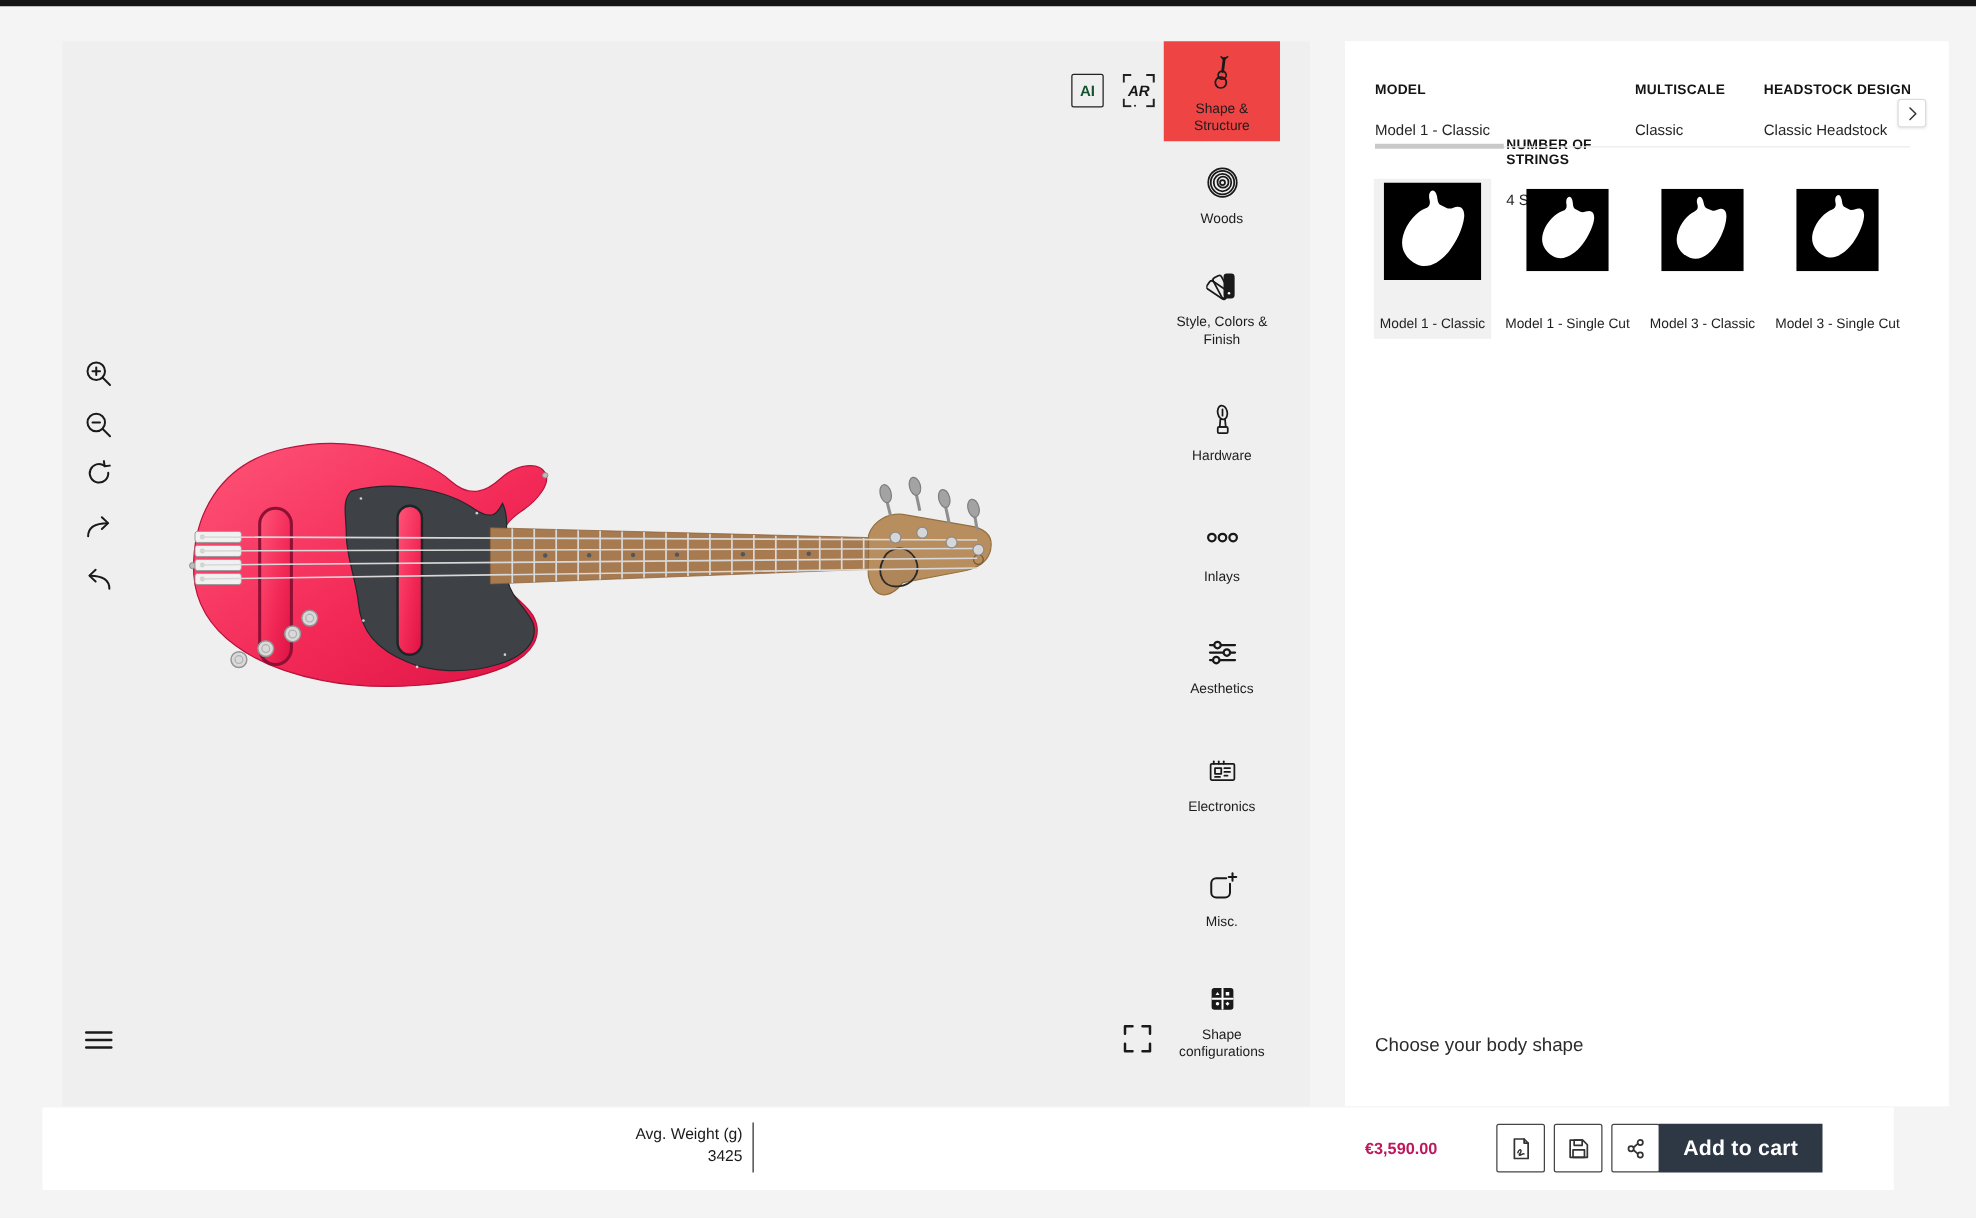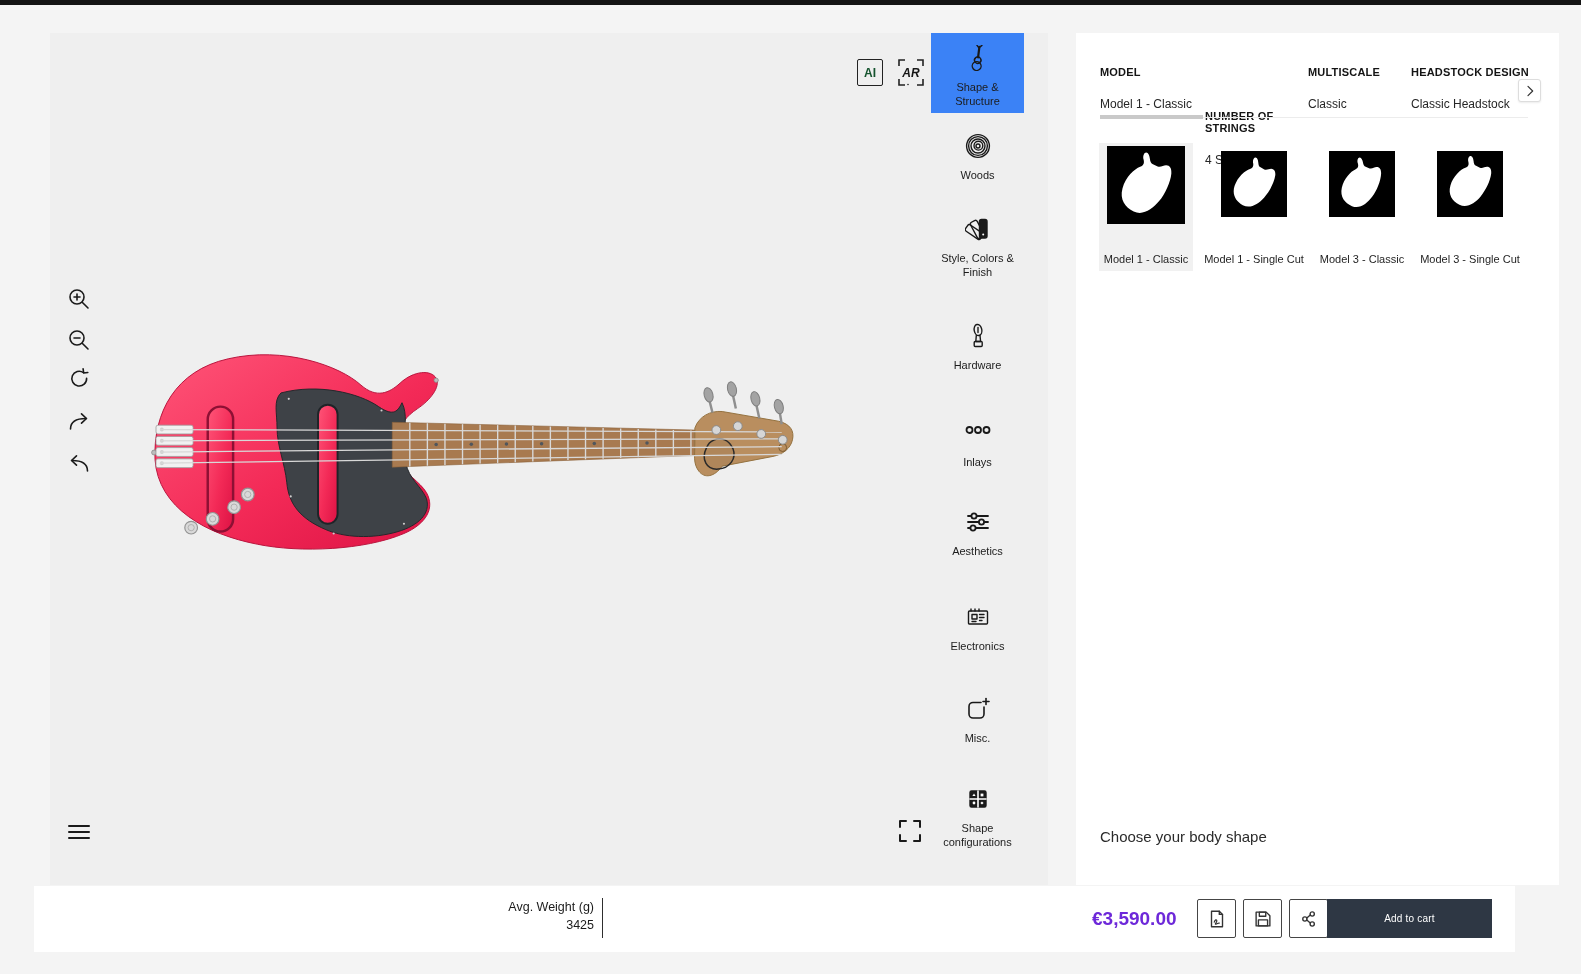--- a/index.html
+++ b/index.html
@@ -17,21 +17,21 @@
   .ar-btn .txt { position:absolute; left:0; top:0; width:100%; height:100%; display:flex; align-items:center; justify-content:center; font-size:12px; font-weight:bold; color:#161616; }
 
   .guitar { position:absolute; left:100px; top:317px; width:668px; height:205px; }
 
   
   .rail { position:absolute; left:931px; top:33px; width:93px; height:852px; }
   .rail-item { position:absolute; left:0; width:93px; text-align:center; cursor:pointer; }
   .rail-item .ric { width:26px; height:26px; margin:0 auto 9px auto; }
   .rail-item .ric svg { stroke:#191919; fill:none; stroke-width:1.4; stroke-linecap:round; stroke-linejoin:round; }
   .rail-item .rlb { font-size:11px; color:#1c1c1c; line-height:14px; padding:0 3px; }
-  .rail-item.sel { background:#3b82f6; height:80px; padding-top:12px; }
+  .rail-item.sel { background:#ef4444; height:80px; padding-top:12px; }
 
   
   .panel { position:absolute; left:1076px; top:33px; width:483px; height:852px; background:#ffffff; }
   .tabs { position:absolute; left:24px; top:33px; display:flex; }
   .tabcol { cursor:pointer; }
   .tabcol .t { font-size:11px; font-weight:bold; color:#141414; letter-spacing:.2px; }
   .tabcol .v { font-size:12px; color:#262626; margin-top:19px; }
   .tabcol.c1 { width:105px; } .tabcol.c2 { width:103px;margin-top:44px; } .tabcol.c3 { width:103px; } .tabcol.c4 { width:125px; }
   .tabline { position:absolute; left:24px; top:84px; width:428px; height:1px; background:#ececec; }
   .tabind  { position:absolute; left:24px; top:82px; width:103px; height:4px; background:#c9c9c9; }
@@ -46,26 +46,26 @@
   .card.sel .thumb { margin-top:3px; width:78px; height:78px; }
   .card .clabel { position:absolute; bottom:6px; left:50%; transform:translateX(-50%); font-size:11px; color:#1f1f1f; white-space:nowrap; }
 
   .prompt { position:absolute; left:24px; top:795px; font-size:15px; color:#2b2b2b; }
 
   
   .footer { position:absolute; left:34px; top:886px; width:1481px; height:66px; background:#ffffff; }
   .weight { position:absolute; left:420px; top:12px; width:149px; height:40px; text-align:right; padding-right:8px; border-right:1.5px solid #2e2e2e; }
   .weight .wl { font-size:12.5px; color:#1b1b1b; line-height:18px; }
   .weight .wv { font-size:12.5px; color:#1b1b1b; line-height:18px; }
-  .price { position:absolute; left:1058px; top:0; height:66px; line-height:66px; font-size:19px; font-weight:600; color:#6d28d9; }
+  .price { position:absolute; left:1058px; top:0; height:66px; line-height:66px; font-size:13px; font-weight:600; color:#be185d; }
   .fbtn { position:absolute; top:13px; width:39px; height:39px; background:#fff; border:1.5px solid #454545; border-radius:2px;
           display:flex; align-items:center; justify-content:center; cursor:pointer; }
   .fbtn svg { stroke:#333; fill:none; stroke-width:1.5; stroke-linecap:round; stroke-linejoin:round; }
-  .addcart { position:absolute; left:1293px; top:13px; width:165px; height:39px; background:#2e3744; color:#fff;
-             font-size:10px; font-weight:normal; letter-spacing:.2px; display:flex; align-items:center; justify-content:center;
+  .addcart { position:absolute; left:1293px; top:13px; width:131px; height:39px; background:#2e3744; color:#fff;
+             font-size:17px; font-weight:bold; letter-spacing:.2px; display:flex; align-items:center; justify-content:center;
              border:none; cursor:pointer; }
 </style>
 </head>
 <body>
 
 <svg width="0" height="0" style="position:absolute">
   <defs>
     <path id="bodyShape" d="M 78,9 C 135,-4 192,16 214,36 C 230,50 243,44 254,34 C 268,21 286,20 291,29 C 296,38 284,52 272,60 C 260,68 254,76 255,86 L 256,112 C 258,128 274,134 281,146 C 290,162 281,178 258,188 C 218,205 152,208 108,199 C 56,189 6,162 3,112 C 1,64 24,21 78,9 Z"></path>
     <linearGradient id="pinkGrad" x1="0" y1="0" x2="1" y2="1">
       <stop offset="0" stop-color="#ff5578"></stop>

